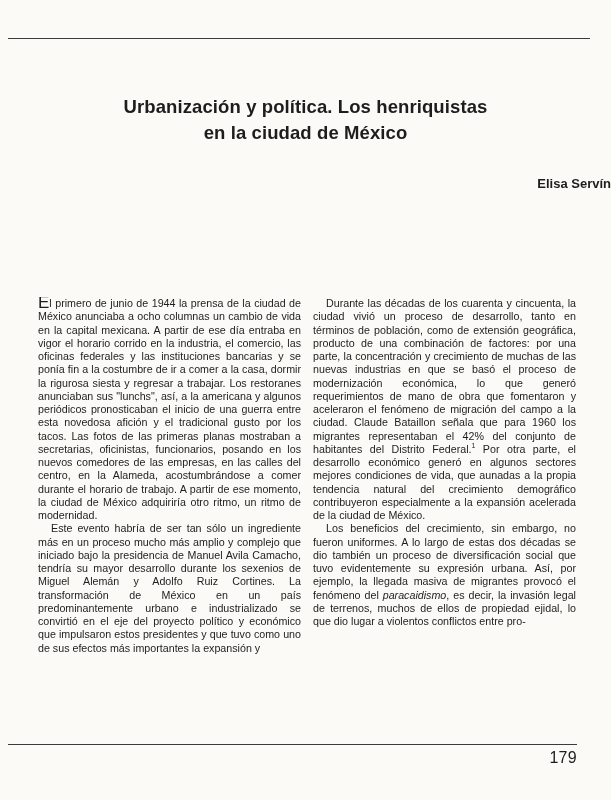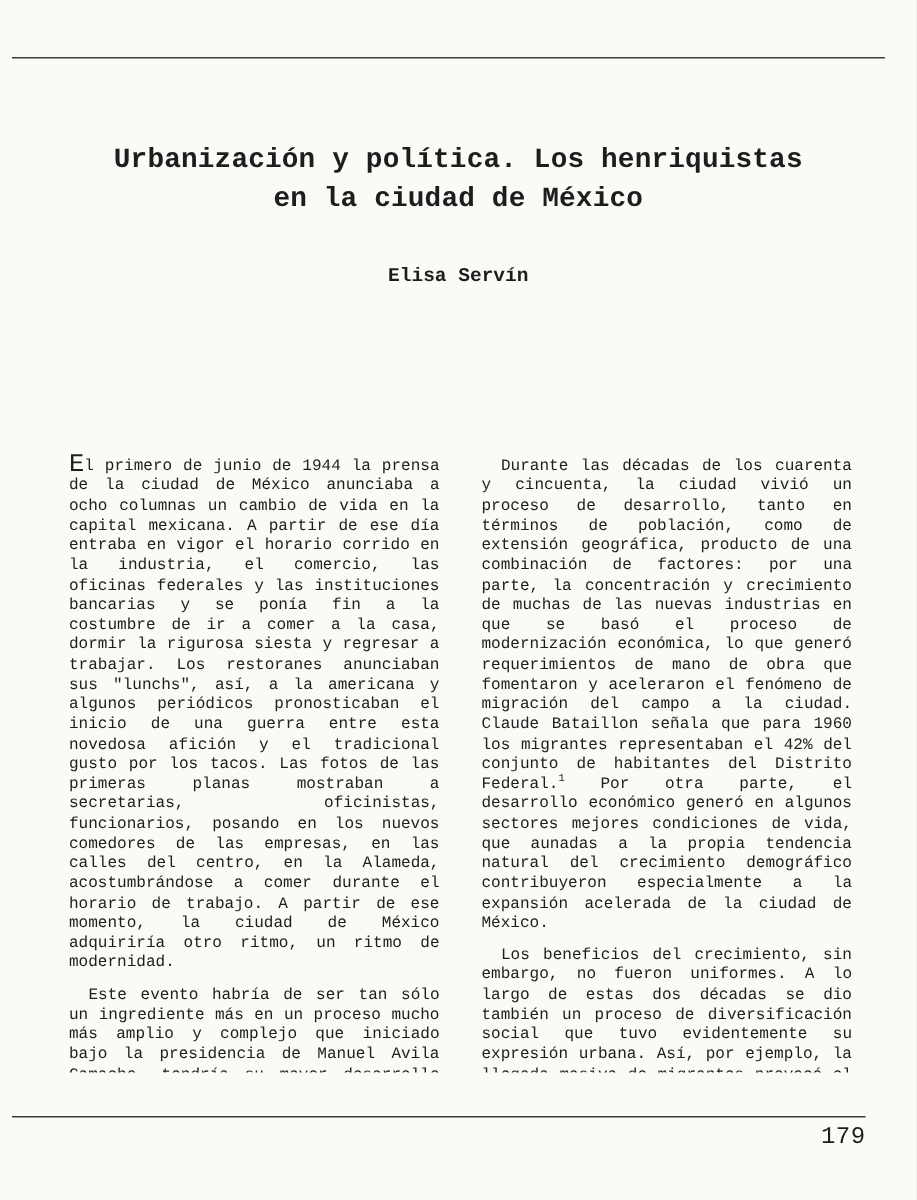--- a/index.html
+++ b/index.html
@@ -6,21 +6,21 @@
     margin: 0;
     padding: 0;
     background: #e9e9e7;
   }
   .page {
     position: relative;
     width: 611px;
     height: 800px;
     margin: 0 auto;
     background: #fbfaf7;
-    font-family: Liberation Mono, monospace;
+    font-family: Liberation Sans, sans-serif;
     color: #1d1d1d;
     overflow: hidden;
   }
   .top-rule {
     position: absolute;
     top: 38px;
     left: 8px;
     right: 21px;
     height: 0;
     border-top: 1.5px solid #3b3b3b;
@@ -34,42 +34,42 @@
     font-weight: bold;
     font-size: 18.5px;
     line-height: 26px;
     letter-spacing: 0.1px;
   }
   .author {
     position: absolute;
     top: 176px;
     left: 0;
     right: 0;
-    text-align: center;
+    text-align: right;
     font-weight: bold;
     font-size: 13px;
   }
   .columns {
     position: absolute;
     top: 297px;
     left: 38px;
     width: 538px;
     display: flex;
     gap: 12px;
   }
   .col {
     flex: 1 1 0;
     font-size: 10.7px;
     line-height: 13.25px;
     text-align: justify;
     height: 418px;
     overflow: hidden;
   }
   .para {
-    margin: 8px;
+    margin: 0;
     padding: 0;
   }
   .para.indent {
     text-indent: 13px;
   }
   .initial {
     font-size: 17px;
     line-height: 0;
     position: relative;
     top: 1px;

